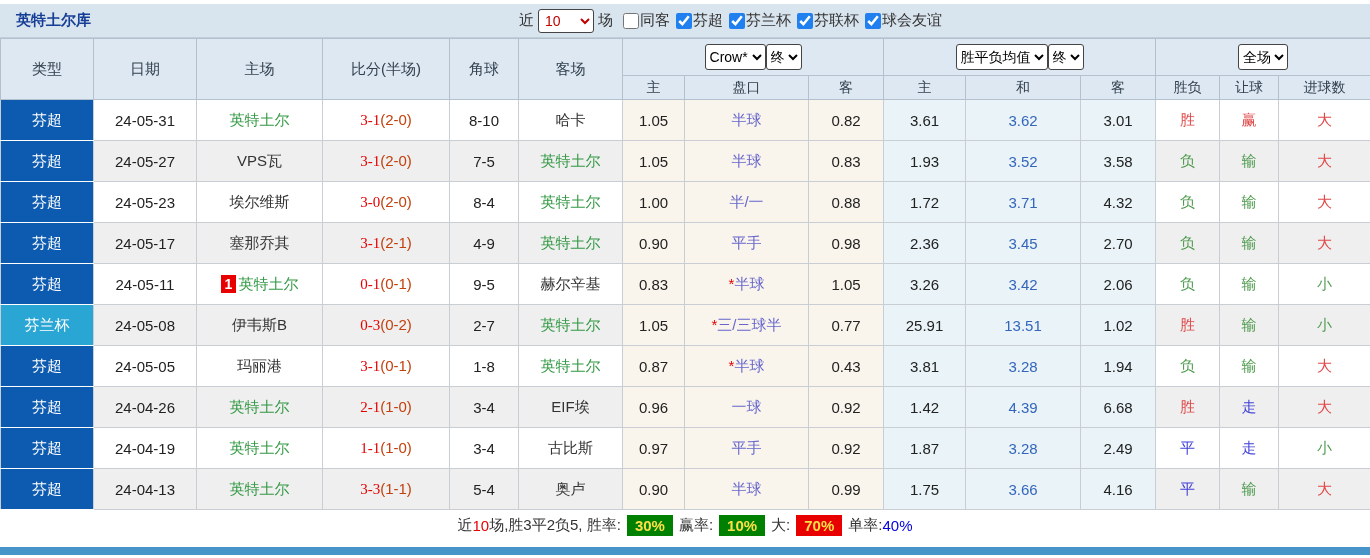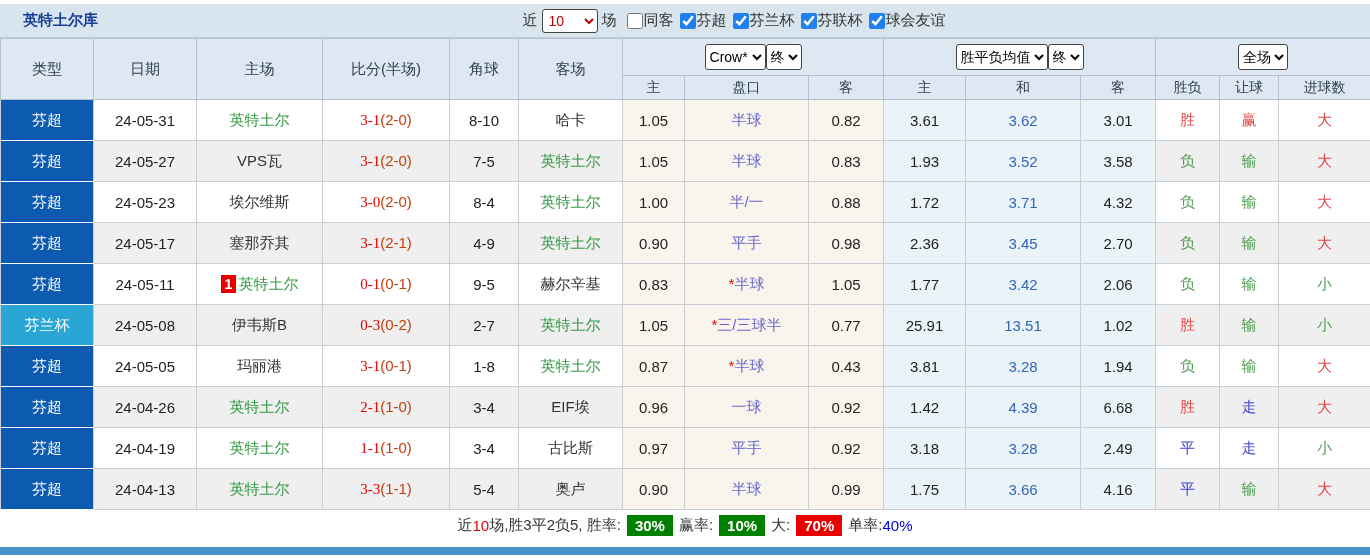--- a/index.html
+++ b/index.html
@@ -7,21 +7,21 @@
     --alt_row:#efefef; --league_blue:#0d5bb0; --cup_cyan:#2aa6d5; --asia_bg:#faf5ec;
     --euro_bg:#e9f3f8; --title_blue:#173e96; --self_green:#339944; --score_red:#e60000;
     --line_purple:#6666cc; --draw_blue:#3366bb; --res_red:#e04848; --res_green:#4c9a4c;
     --res_blue:#4040d8; --badge_green:#008000; --badge_red:#e80000; --rate_blue:#0000e0;
     --bottom_bar:#4694c8; --sel_red:#c00000;
   }
   *{box-sizing:border-box; margin:0; padding:0;}
   html,body{background:#fff;}
   body{font-family:"Liberation Sans","DejaVu Sans",sans-serif; width:1370px; height:558px; overflow:hidden; font-size:15px; color:#222;}
   .topbar{margin-top:4px; height:34px; background:var(--topbar_bg); display:flex; align-items:center; border-bottom:1px solid #c2cfda;}
-  .title{color:var(--title_blue); font-weight:bold; font-size:15px; padding-left:23px; white-space:nowrap;}
+  .title{color:var(--title_blue); font-weight:bold; font-size:15px; padding-left:16px; white-space:nowrap;}
   .controls{flex:1; display:flex; align-items:center; justify-content:center; gap:4px; color:#333;}
   .controls .sel{font-size:14px; height:24px; border:1px solid #444; border-radius:3px; background:#fff; padding:0 2px;}
   .sel.red{color:var(--sel_red); width:56px;}
   .chkgroup{display:flex; align-items:center;}
   label.chk{display:flex; align-items:center; cursor:pointer; margin-left:6px;}
   label.chk input{width:16px; height:16px; accent-color:#2080f0; margin-right:1px;}
   table{width:1370px; border-collapse:collapse; table-layout:fixed;}
   thead th{background:var(--header_bg); border:1px solid var(--header_border); font-weight:normal; color:#33414f; font-size:15px;}
   thead tr.grp th{height:37px;}
   thead tr.sub th{height:24px; font-size:14px;}
@@ -40,21 +40,21 @@
   .ft{color:var(--score_red);font-family:Liberation Serif, serif;}
   .ht{color:#c2410c;}
   .star{color:#e80000;}
   .star:empty{display:none;}
   .live-badge{background:var(--badge_red); color:#fff; font-weight:bold; font-size:14px; padding:0 4px; margin-right:2px; display:inline-block; line-height:18px;}
   .live-badge:empty{display:none;}
   .c-red{color:var(--res_red);}
   .c-green{color:var(--res_green);}
   .c-blue{color:var(--res_blue);}
   .footer{height:31px; display:flex; align-items:center; justify-content:center; font-size:15px; color:#333; white-space:pre;}
-  .badge{color:#ffffff; font-weight:bold; padding:2px 8px; margin:0 6px; display:inline-block;}
+  .badge{color:#fde047; font-weight:bold; padding:2px 8px; margin:0 6px; display:inline-block;}
   .badge.green{background:var(--badge_green);}
   .badge.red{background:var(--badge_red);}
   .red-text{color:#e80000;}
   .blue-text{color:var(--rate_blue);}
   .bottom-bar{height:8px; background:var(--bottom_bar); margin-top:6px;}
 </style>
 </head>
 <body>
 
 <div class="topbar">
@@ -218,21 +218,21 @@
       <tr>
     <td class="td-type"><span>芬超</span></td>
     <td>24-05-11</td>
     <td><span class="live-badge">1</span><span class="team self">英特土尔</span></td>
     <td><span class="ft">0-1</span><span class="ht">(0-1)</span></td>
     <td>9-5</td>
     <td><span class="team">赫尔辛基</span></td>
     <td class="td-asia">0.83</td>
     <td class="td-asia td-line"><span class="star">*</span><span>半球</span></td>
     <td class="td-asia">1.05</td>
-    <td class="td-euro">1.77</td>
+    <td class="td-euro">3.26</td>
     <td class="td-euro td-draw">3.42</td>
     <td class="td-euro">2.06</td>
     <td class="c-green">负</td>
     <td class="c-green">输</td>
     <td class="c-green">小</td>
   </tr>
       <tr class="alt">
     <td class="td-type cup"><span>芬兰杯</span></td>
     <td>24-05-08</td>
     <td><span class="team">伊韦斯B</span></td>
@@ -286,21 +286,21 @@
       <tr>
     <td class="td-type"><span>芬超</span></td>
     <td>24-04-19</td>
     <td><span class="team self">英特土尔</span></td>
     <td><span class="ft">1-1</span><span class="ht">(1-0)</span></td>
     <td>3-4</td>
     <td><span class="team">古比斯</span></td>
     <td class="td-asia">0.97</td>
     <td class="td-asia td-line"><span>平手</span></td>
     <td class="td-asia">0.92</td>
-    <td class="td-euro">3.18</td>
+    <td class="td-euro">1.87</td>
     <td class="td-euro td-draw">3.28</td>
     <td class="td-euro">2.49</td>
     <td class="c-blue">平</td>
     <td class="c-blue">走</td>
     <td class="c-green">小</td>
   </tr>
       <tr class="alt">
     <td class="td-type"><span>芬超</span></td>
     <td>24-04-13</td>
     <td><span class="team self">英特土尔</span></td>

